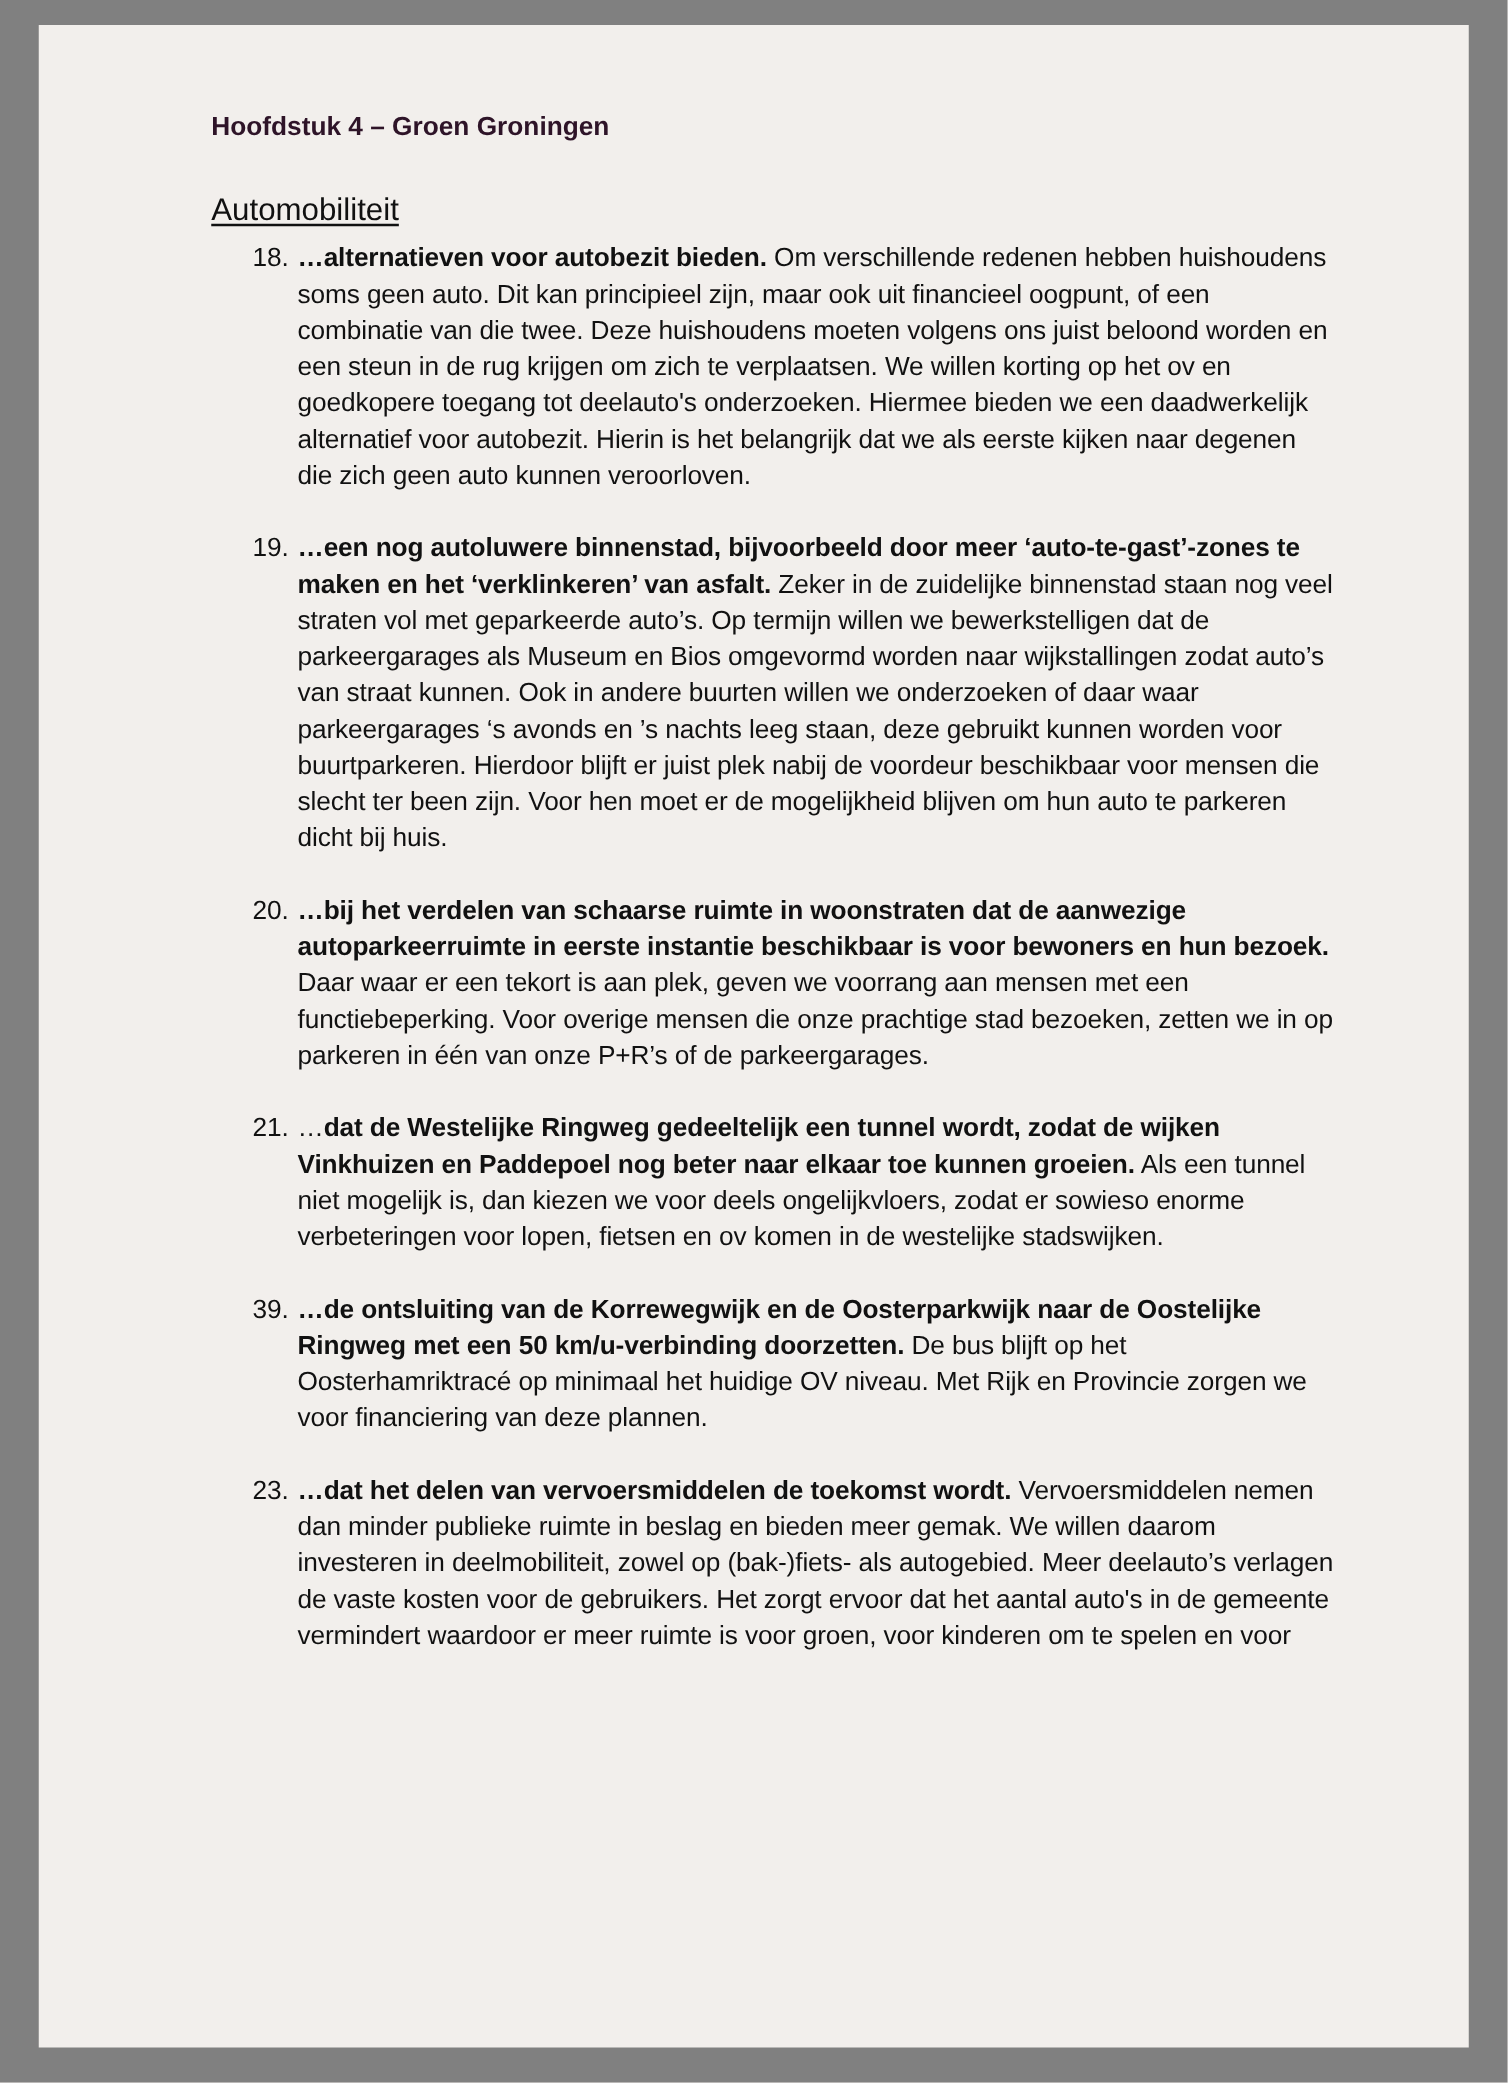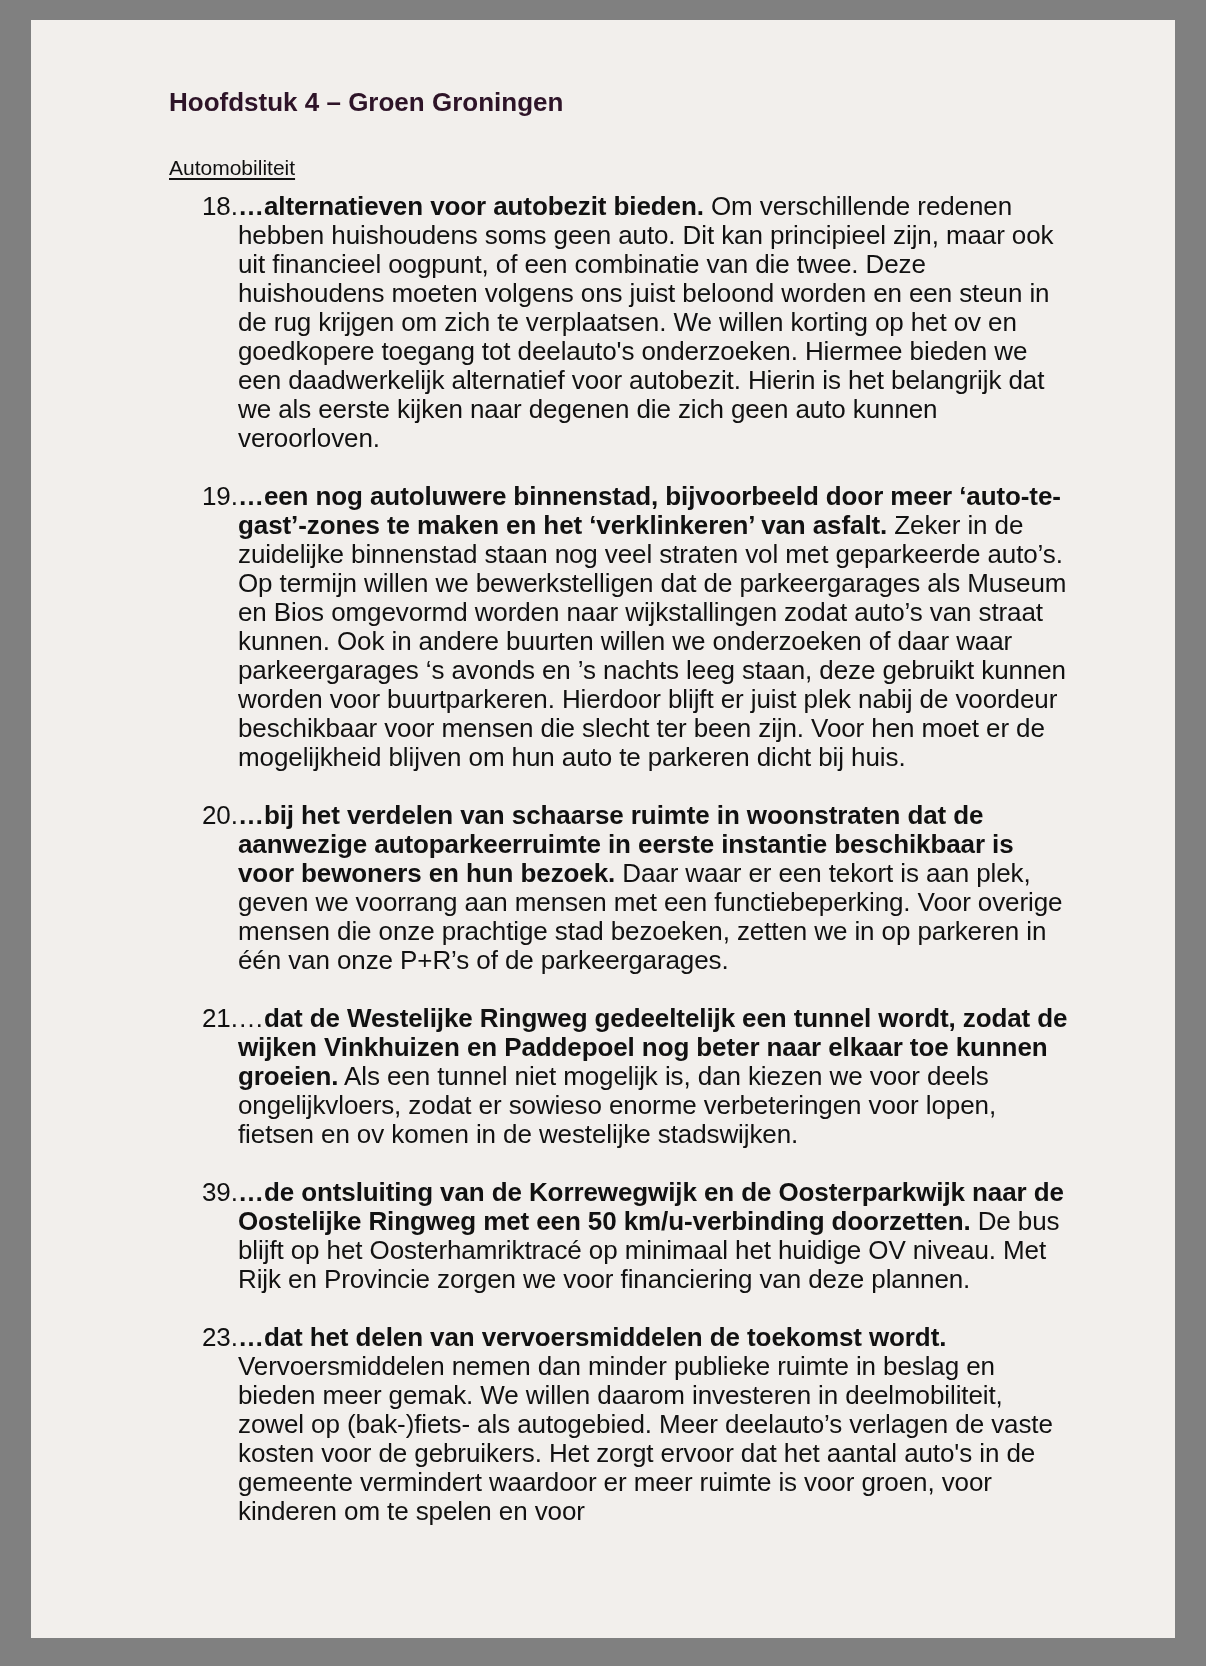--- a/index.html
+++ b/index.html
@@ -17,40 +17,40 @@
     background: #f2efec;
   }
   .content {
     position: absolute;
     left: 138px; top: 68px;
     width: 900px;
     color: #111;
   }
   .chapter-title {
     font-weight: bold;
-    font-size: 26px;
+    font-size: 21px;
     color: #2e1428;
     margin: 0 0 38px 0;
     line-height: 28px;
   }
   .section-title {
-    font-size: 21px;
+    font-size: 25px;
     text-decoration: underline;
     text-underline-offset: 3px;
     line-height: 28px;
     margin: 0 0 10px 0;
   }
   ol.items {
     list-style: none;
     margin: 0; padding: 0;
   }
   ol.items li {
     position: relative;
     padding-left: 69px;
-    font-size: 26px;
+    font-size: 21px;
     line-height: 29px;
     margin-bottom: 29px;
     letter-spacing: -0.1px;
   }
   ol.items li .num {
     position: absolute;
     left: 33px;
     top: 0;
   }
   ol.items li .lead { font-weight: bold; text-align: right; }

